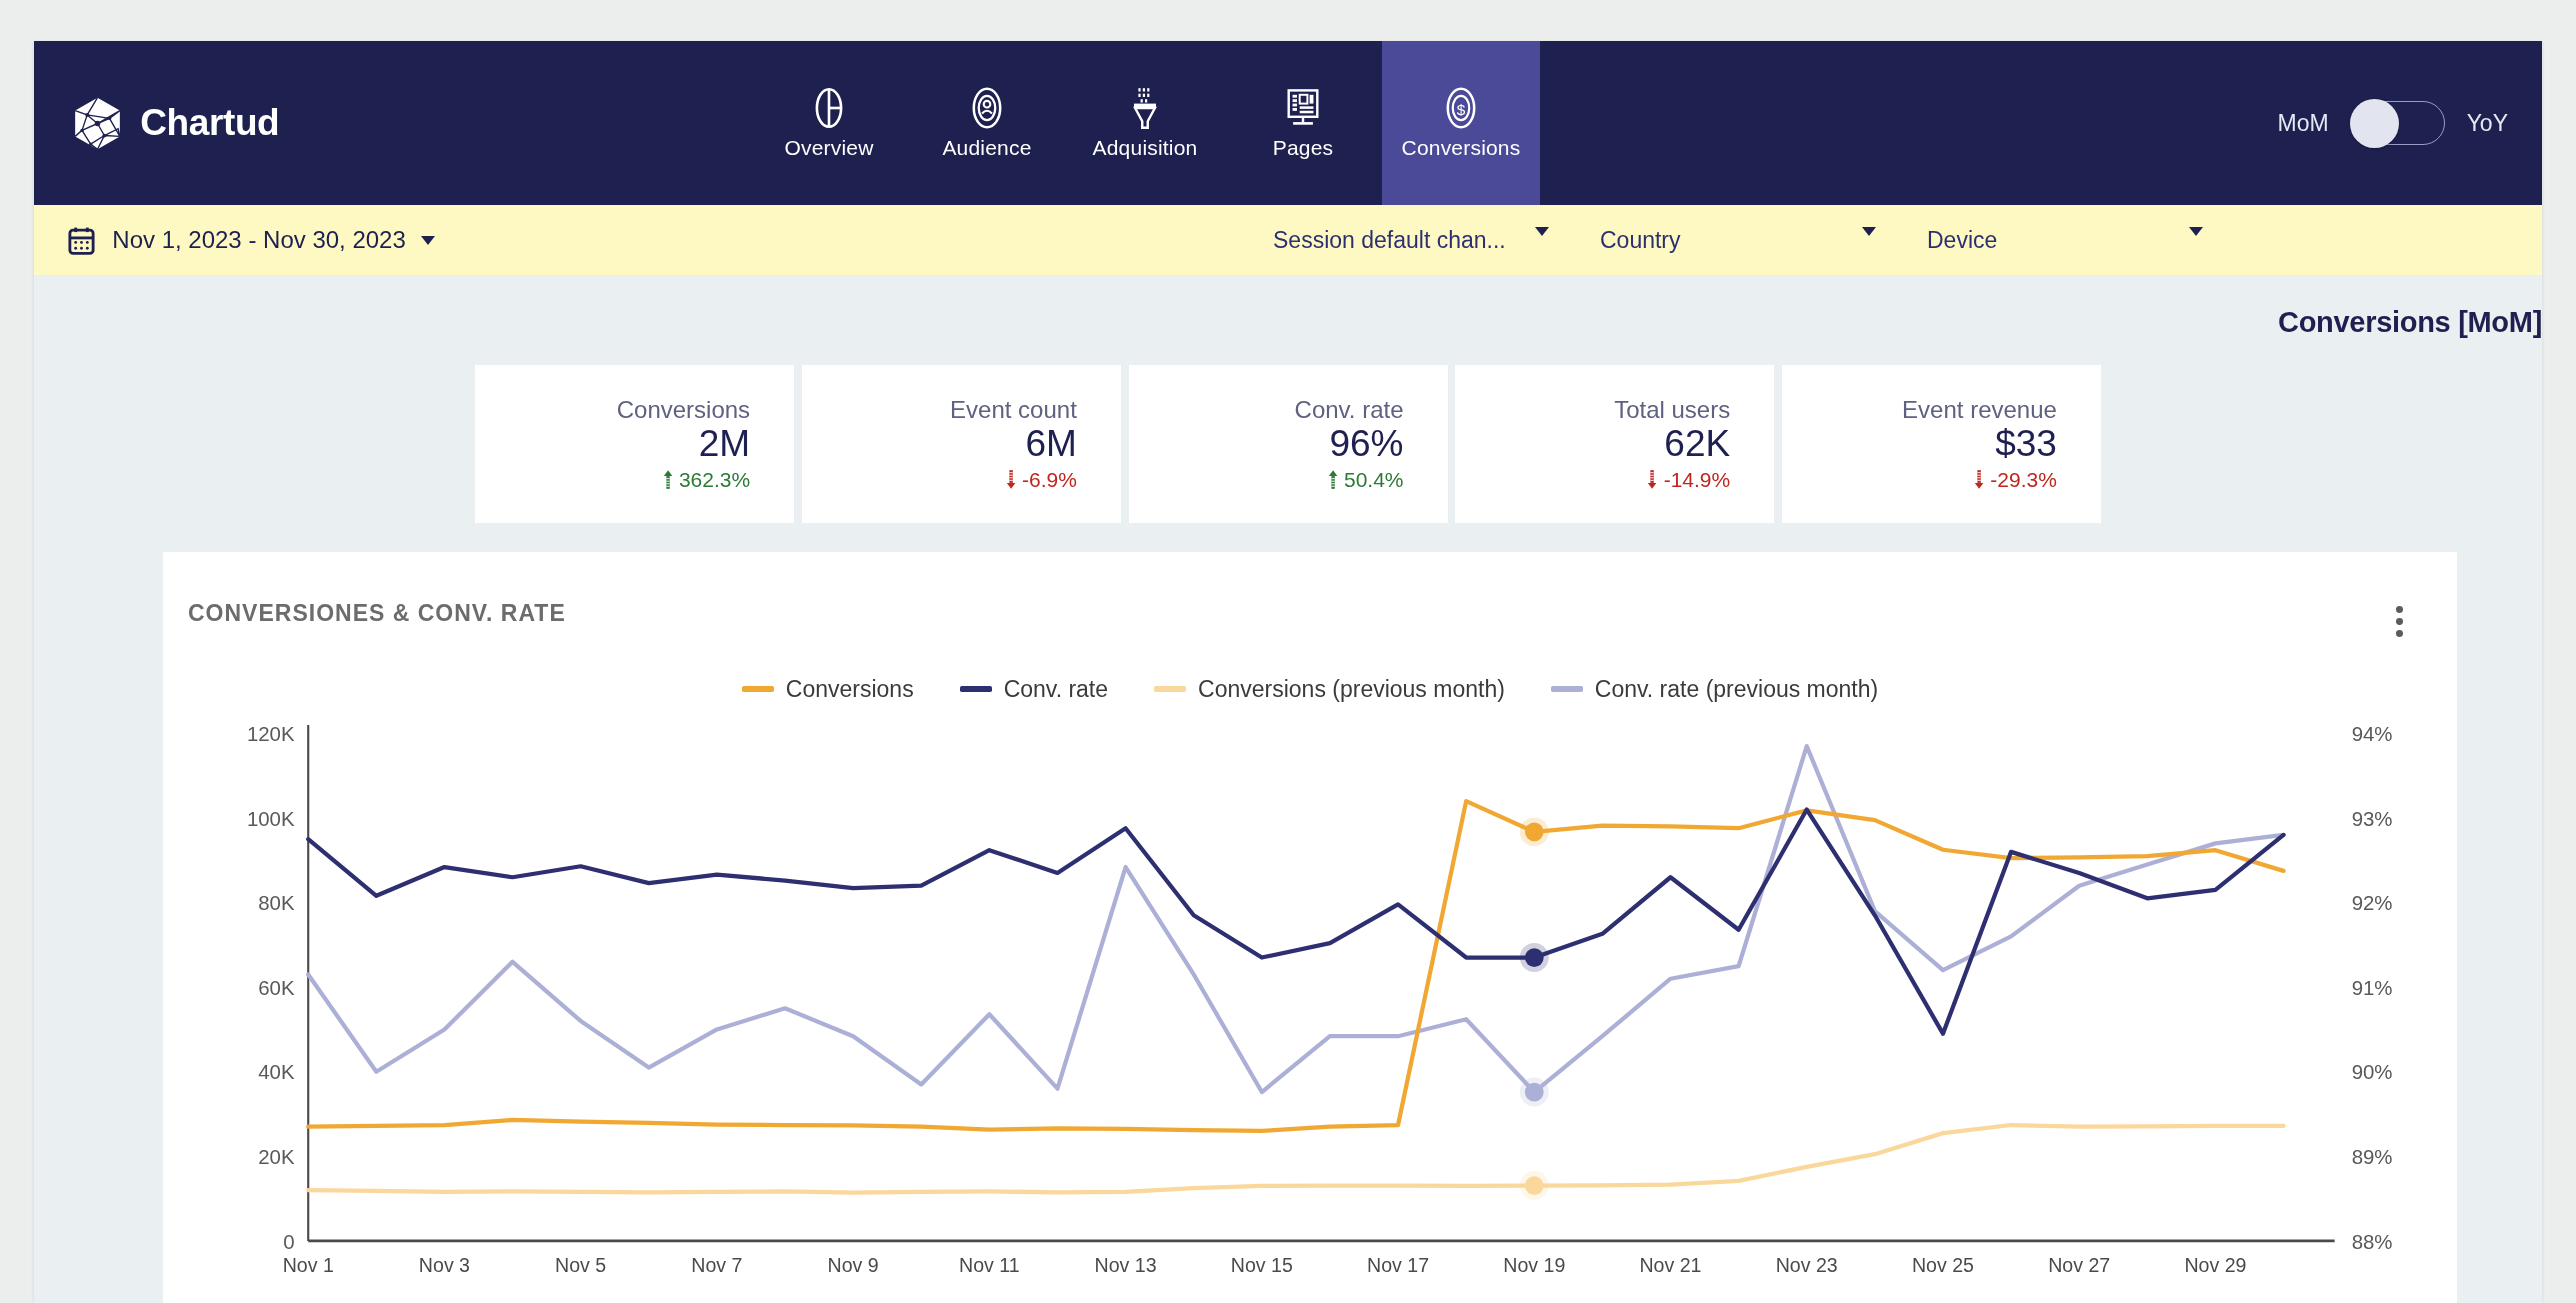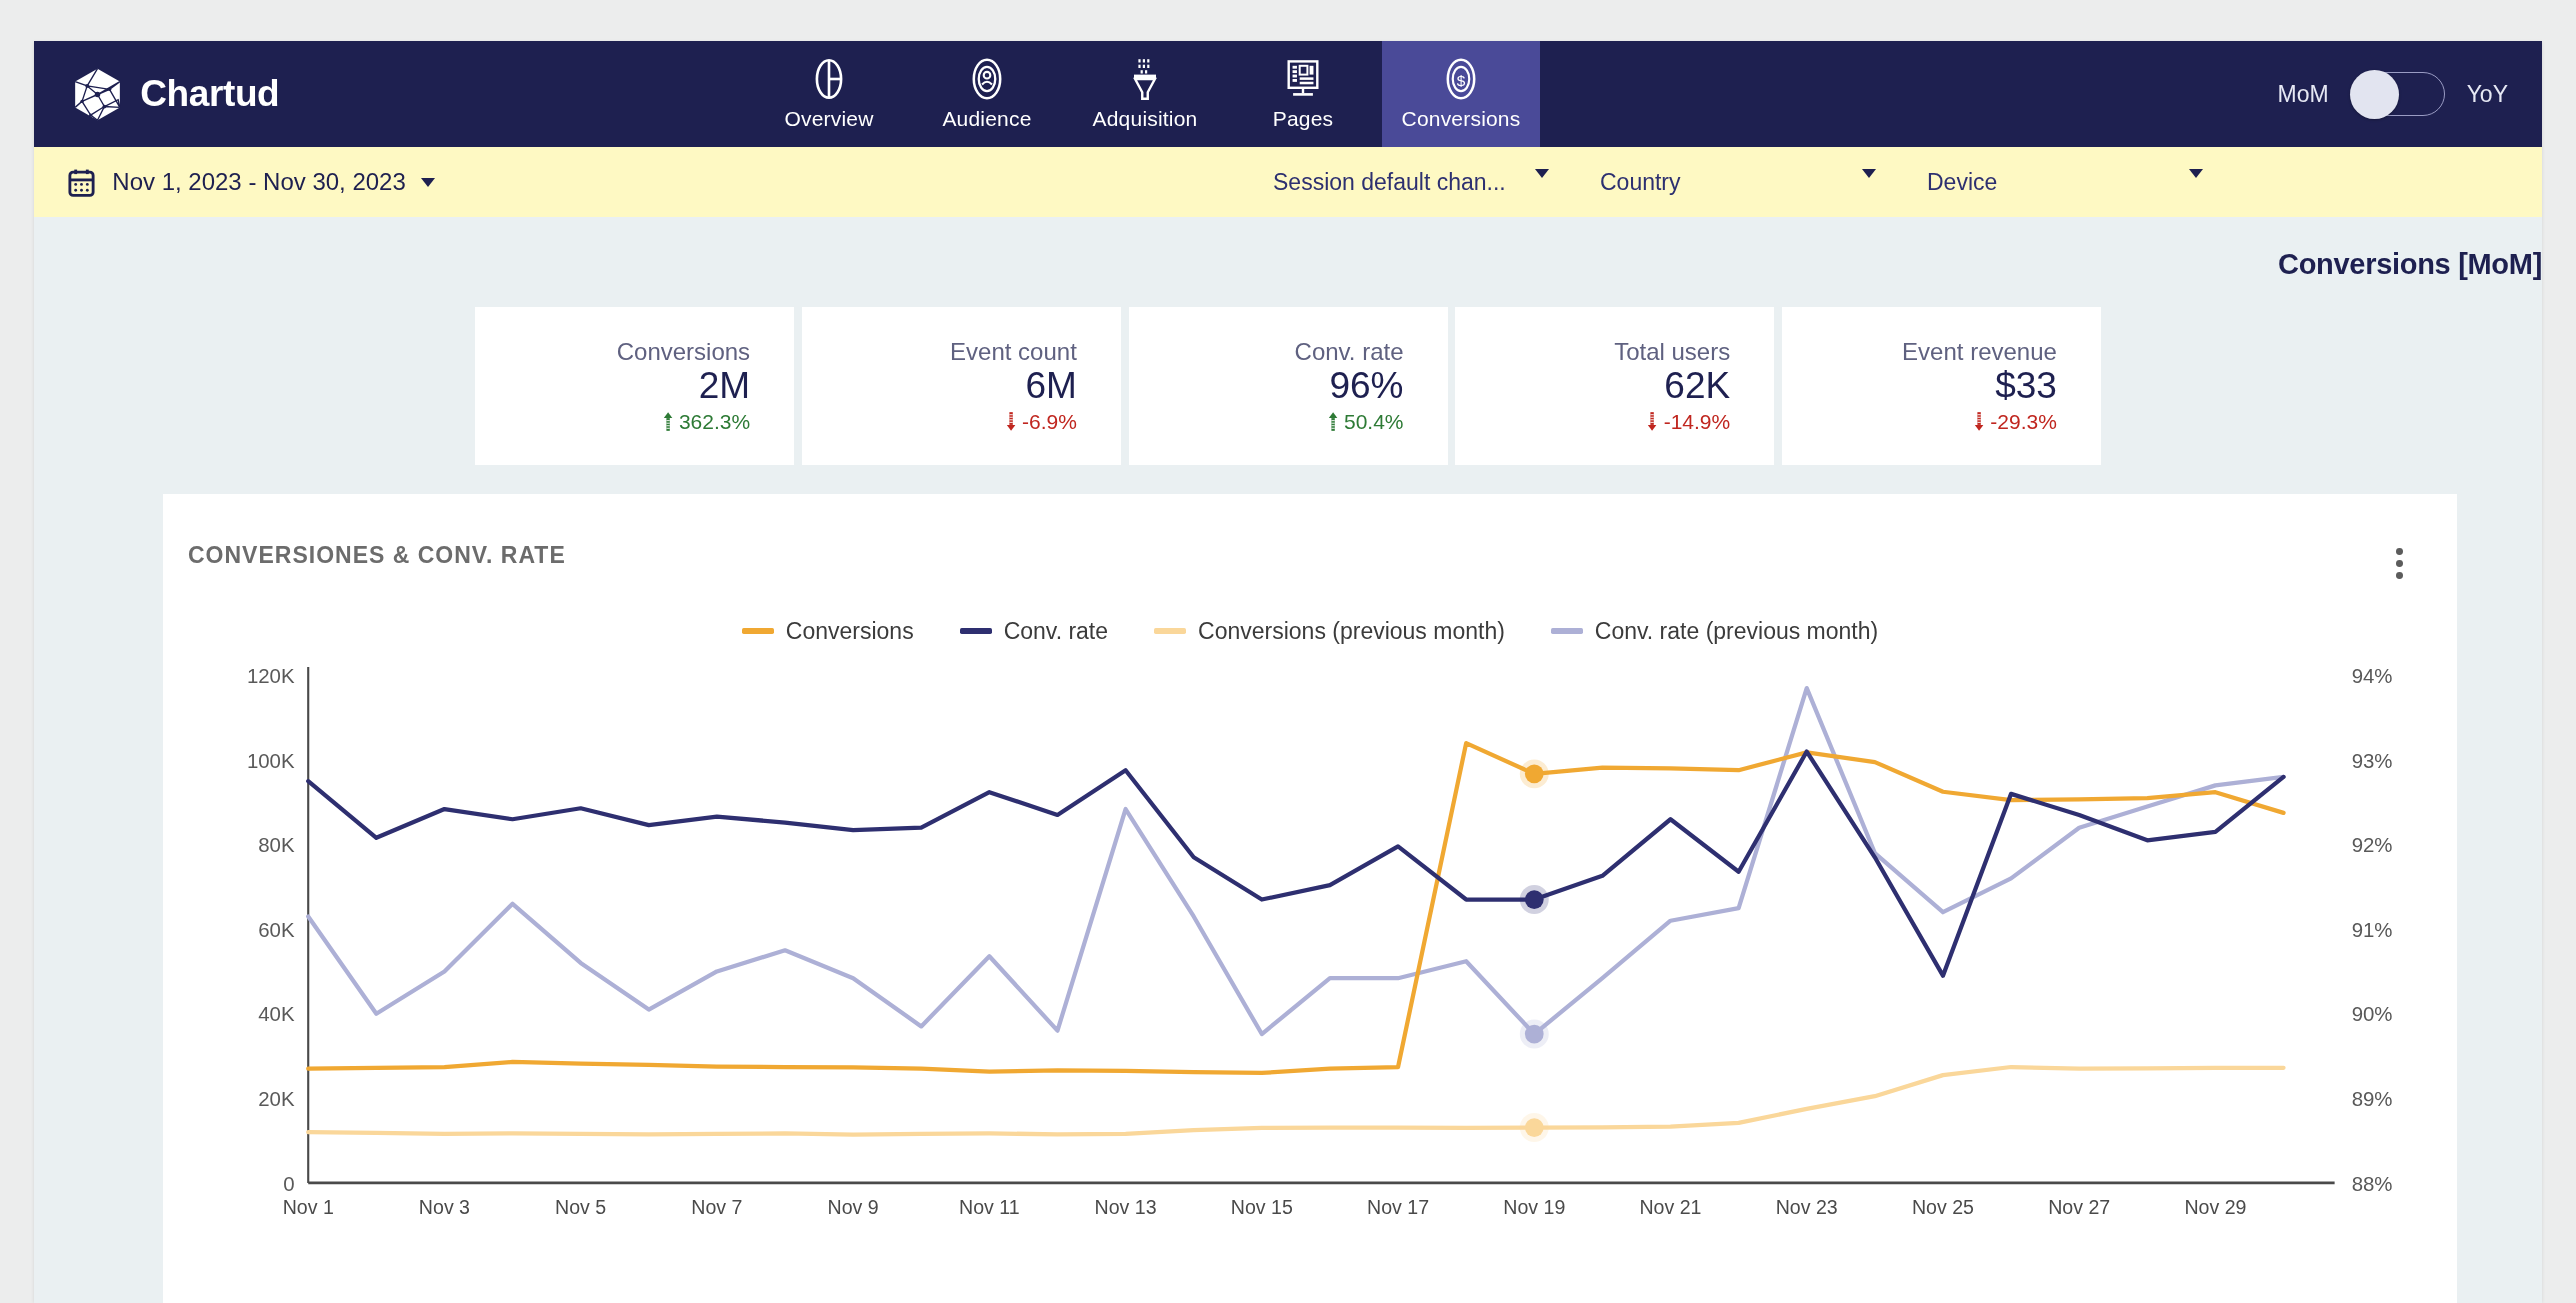--- a/index.html
+++ b/index.html
@@ -13,21 +13,21 @@
     position: absolute;
     left: 34px; top: 41px;
     width: 2508px; height: 1262px;
     background: #eaf0f2;
     overflow: hidden;
     box-shadow: 0 0.9px 3.4px rgba(0,0,0,0.10);
   }
 
   
   .topnav {
-    height: 106px;
+    height: 164px;
     background: #1e2050;
     display: flex;
     align-items: stretch;
     position: relative;
   }
   .brand {
     display: flex; align-items: center;
     gap: 15.3px;
     padding-left: 36px;
     width: 716px;

